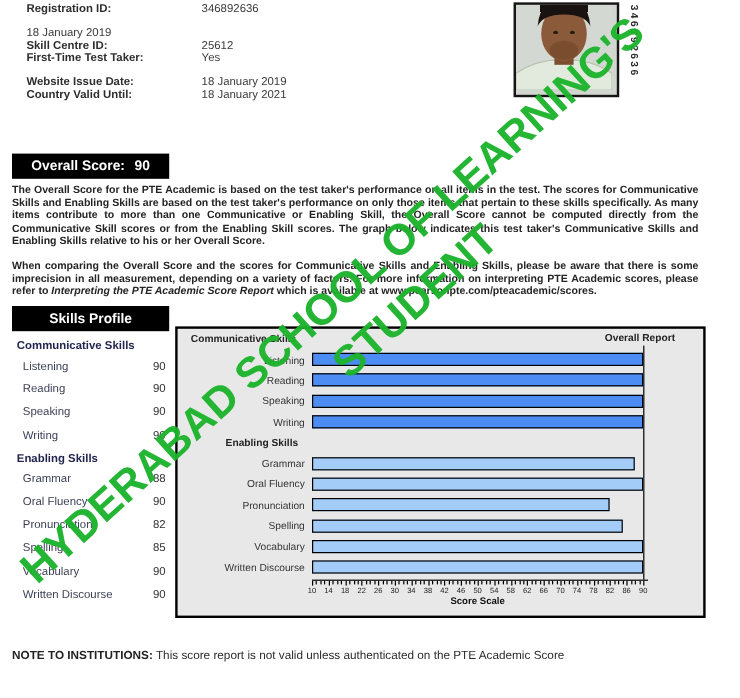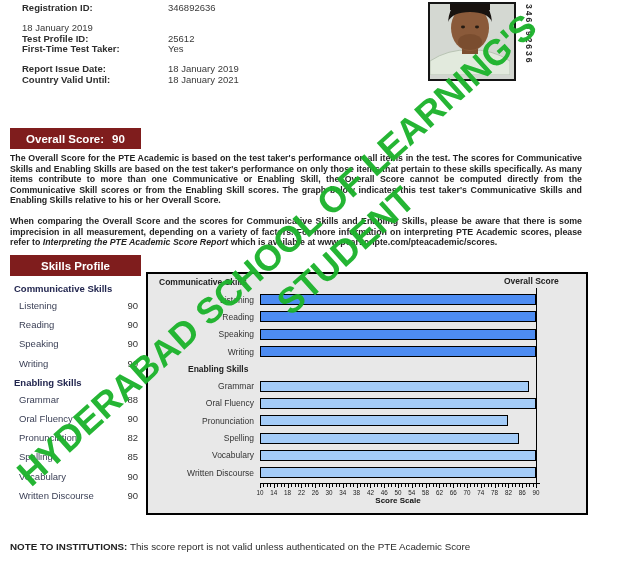--- a/index.html
+++ b/index.html
@@ -15,21 +15,21 @@
   .info-row.gap{margin-bottom:9px;}
 
   
   #photo{left:428px;top:2px;width:84px;height:75px;border:2px solid #151515;background:#d2d6d0;overflow:hidden;}
 
   
   #vertical-id{left:524px;top:4px;writing-mode:vertical-rl;font-size:8.5px;font-weight:bold;
                letter-spacing:2px;color:#2b2b2b;}
 
   
-  .banner{background:#7f1d1d;color:#fff;font-weight:bold;font-size:11.5px;
+  .banner{background:#000000;color:#fff;font-weight:bold;font-size:11.5px;
           display:flex;align-items:center;justify-content:center;}
   #overall-banner{left:10px;top:128px;width:131px;height:21px;}
   #skills-banner{left:10px;top:255px;width:131px;height:21px;}
 
   
   #paragraphs{left:10px;top:153px;width:572px;font-size:8.8px;line-height:10.6px;
               text-align:justify;color:#242424;font-weight:bold;}
   #paragraphs p{margin:0 0 10px 0;}
   .it{font-style:italic;}
 
@@ -75,29 +75,29 @@
 
 <div class="abs" id="info-table">
     <div class="info-row gap">
       <span class="lbl">Registration ID:</span>
       <span class="val">346892636</span>
     </div>
     <div class="info-row">
       <span class="val">18 January 2019</span>
     </div>
     <div class="info-row">
-      <span class="lbl">Test Profile ID:</span>
+      <span class="lbl">Skill Centre ID:</span>
       <span class="val">25612</span>
     </div>
     <div class="info-row gap">
       <span class="lbl">First-Time Test Taker:</span>
       <span class="val">Yes</span>
     </div>
     <div class="info-row">
-      <span class="lbl">Report Issue Date:</span>
+      <span class="lbl">Website Issue Date:</span>
       <span class="val">18 January 2019</span>
     </div>
     <div class="info-row">
       <span class="lbl">Country Valid Until:</span>
       <span class="val">18 January 2021</span>
     </div>
   </div>
 
 <div class="abs" id="photo">
   <svg width="80" height="71" viewBox="0 0 80 71">
@@ -171,21 +171,21 @@
     </div>
     <div class="sb-row">
       <span>Written Discourse</span>
       <span class="sc">90</span>
     </div>
   </div>
 
 <div class="abs" id="chart-panel">
   <div id="chart-inner">
     <div id="chart-title-left">Communicative Skills</div>
-    <div id="chart-overall-label">Overall Score</div>
+    <div id="chart-overall-label">Overall Report</div>
     <div id="overall-line"></div>
     <div id="chart-rows">
         <div class="c-row">
           <div class="c-label">Listening</div>
           <div class="c-track">
             <div class="c-bar communicative" style="width: 276px;"></div>
           </div>
         </div>
         <div class="c-row">
           <div class="c-label">Reading</div>

